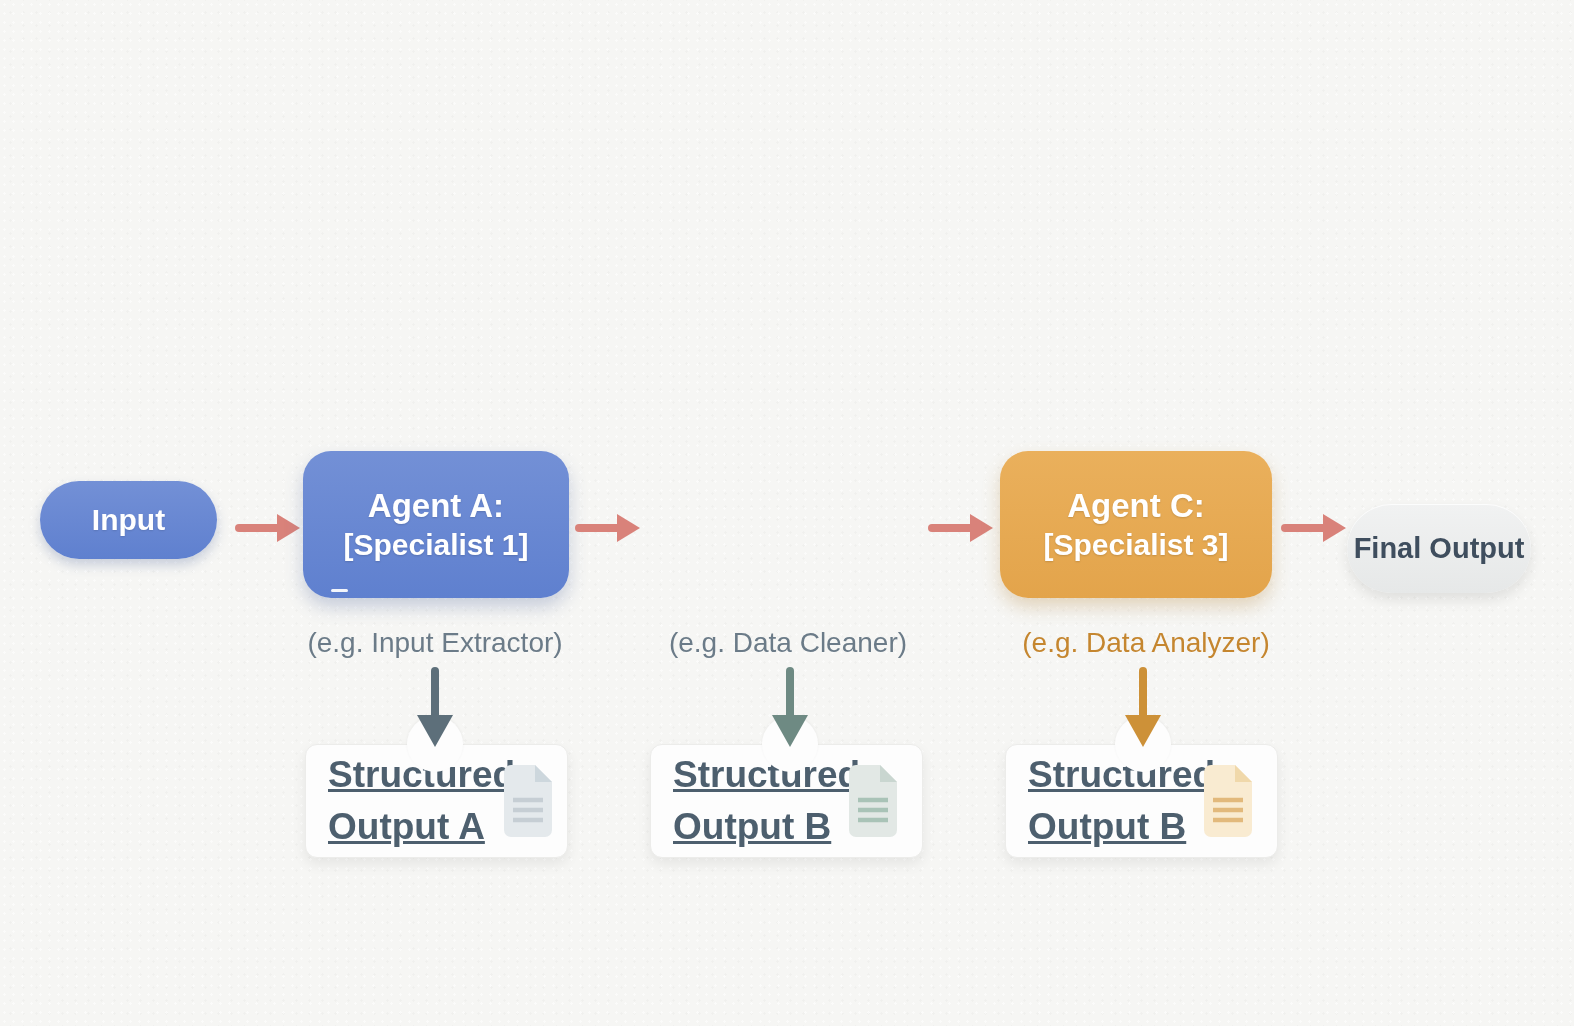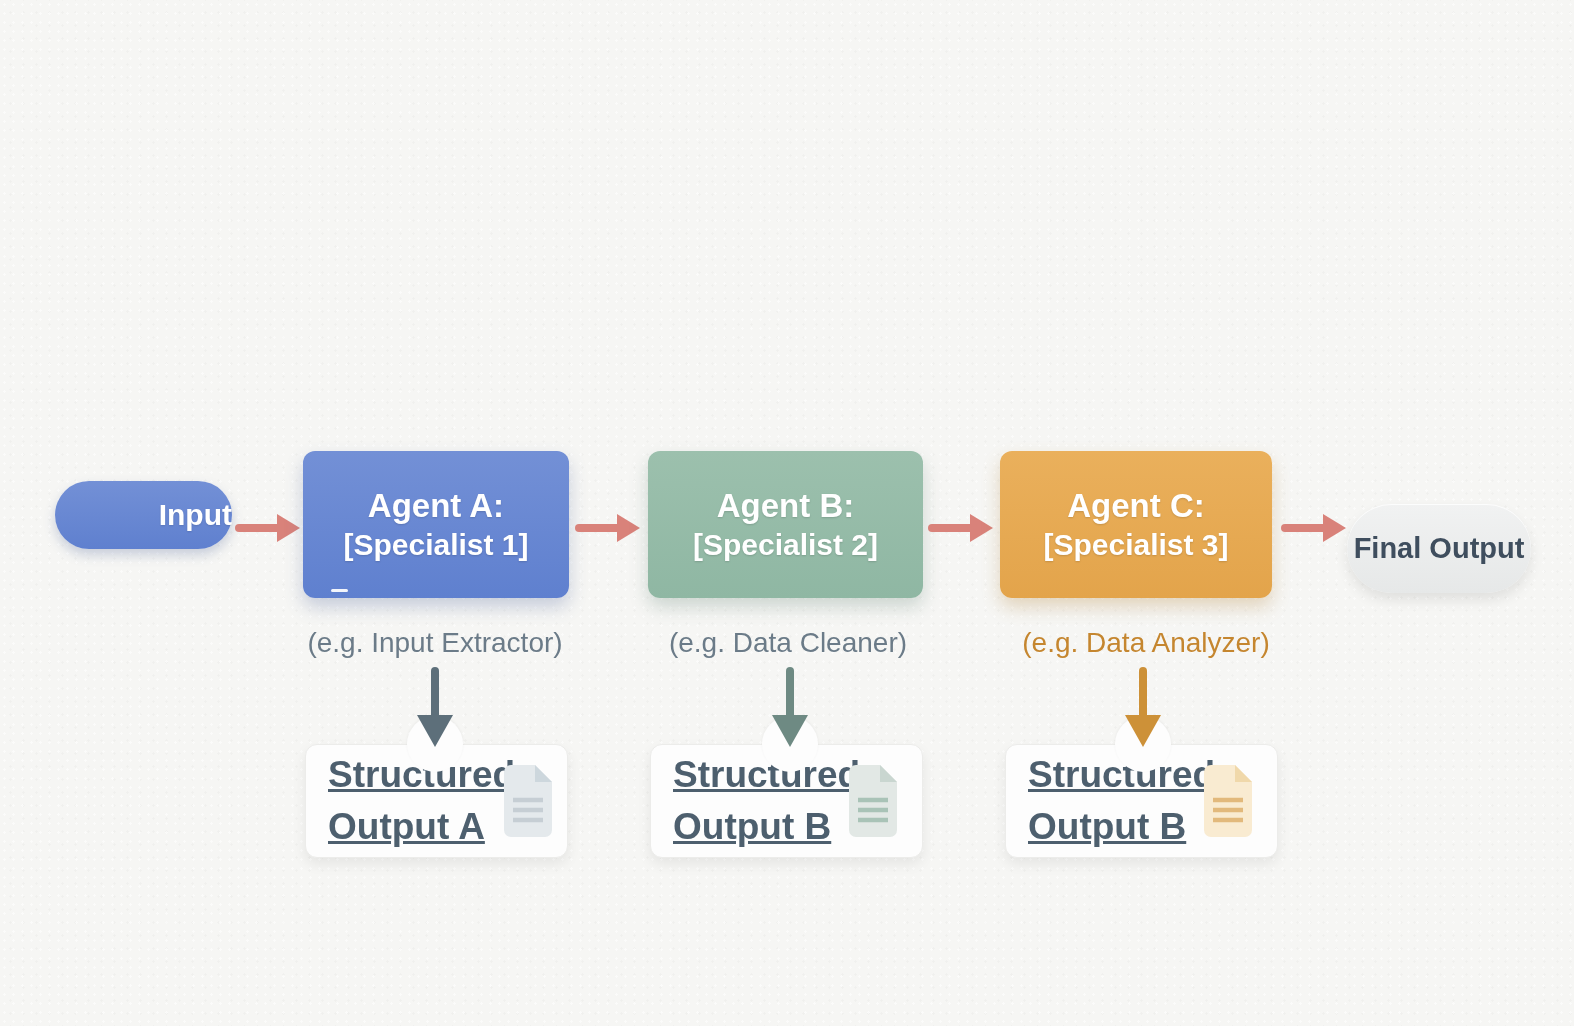--- a/index.html
+++ b/index.html
@@ -18,30 +18,29 @@
   .title {
     position:absolute; top:92px; left:0; right:0; margin:0;
     text-align:center; font-size:53px; font-weight:700; letter-spacing:.5px;
     color:var(--title-navy,#2d3b55);
   }
 
   
   .node { position:absolute; display:flex; align-items:center; justify-content:center; }
 
   .pill-input {
-    left:55px; top:481px; width:177px; height:68px; border-radius:46px;
+    left:40px; top:481px; width:177px; height:78px; border-radius:46px;
     background:linear-gradient(180deg,var(--agent-blue-light,#7390d6),var(--agent-blue,#5f80cf));
     color:#fff; font-size:30px; font-weight:700;
     box-shadow:0 6px 12px rgba(80,100,150,.28);
     text-shadow:0 1px 2px rgba(0,0,0,.12);
-    justify-content:flex-end;
   }
 
   .agent {
-    top:451px; height:147px; border-radius:12px; flex-direction:column;
+    top:451px; height:147px; border-radius:28px; flex-direction:column;
     color:#fff; text-shadow:0 1px 2px rgba(0,0,0,.15);
   }
   .agent-a { left:303px; width:266px;
     background:linear-gradient(180deg,var(--agent-blue-light,#7390d6),var(--agent-blue,#5f80cf));
     box-shadow:0 9px 18px rgba(90,110,160,.30); }
   .agent-b { left:648px; width:275px;
     background:linear-gradient(180deg,var(--agent-green-light,#9cc0ad),var(--agent-green,#8fb7a3));
     box-shadow:0 9px 18px rgba(110,140,125,.30); }
   .agent-c { left:1000px; width:272px;
     background:linear-gradient(180deg,var(--agent-orange-light,#eab05c),var(--agent-orange,#e3a44b));
@@ -118,24 +117,20 @@
     <div class="agent-title">Agent A:</div>
     <div class="agent-sub">[Specialist 1]</div>
     <span class="stray-dash"></span>
   </div>
 
   <svg class="harrow harrow-2" viewBox="0 0 68 36" aria-hidden="true">
     <path class="shaft" d="M4 18 H45"></path>
       <path class="head" d="M42 4 L65 18 L42 32 Z"></path>
   </svg>
 
-  <div class="node agent agent-b">
-    <div class="agent-title">Agent B:</div>
-    <div class="agent-sub">[Specialist 2]</div>
-  </div>
 
   <svg class="harrow harrow-3" viewBox="0 0 68 36" aria-hidden="true">
     <path class="shaft" d="M4 18 H45"></path>
       <path class="head" d="M42 4 L65 18 L42 32 Z"></path>
   </svg>
 
   <div class="node agent agent-c">
     <div class="agent-title">Agent C:</div>
     <div class="agent-sub">[Specialist 3]</div>
   </div>

